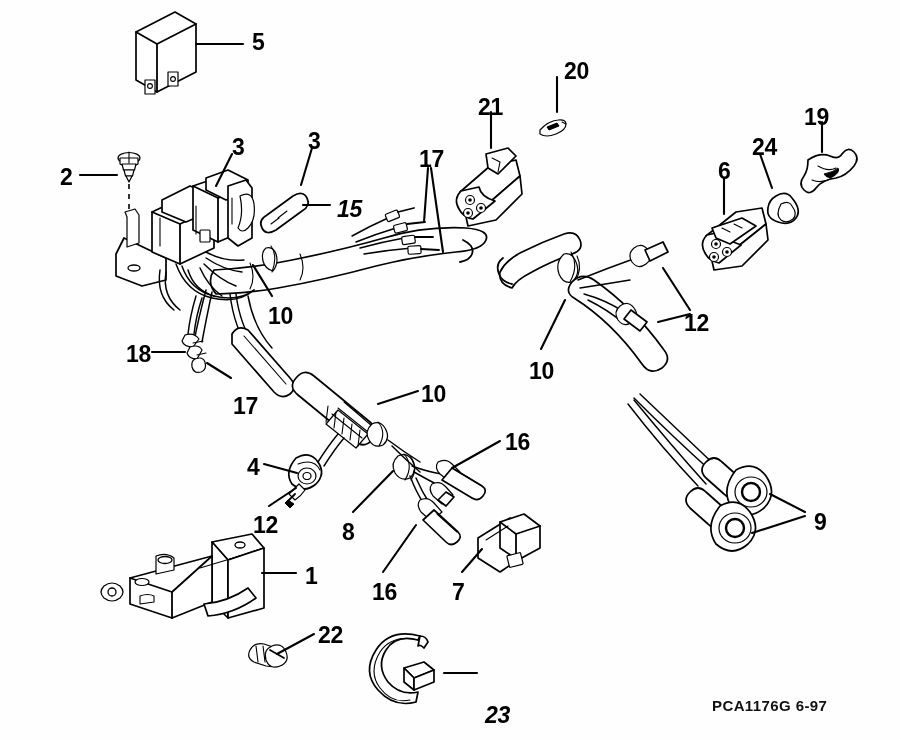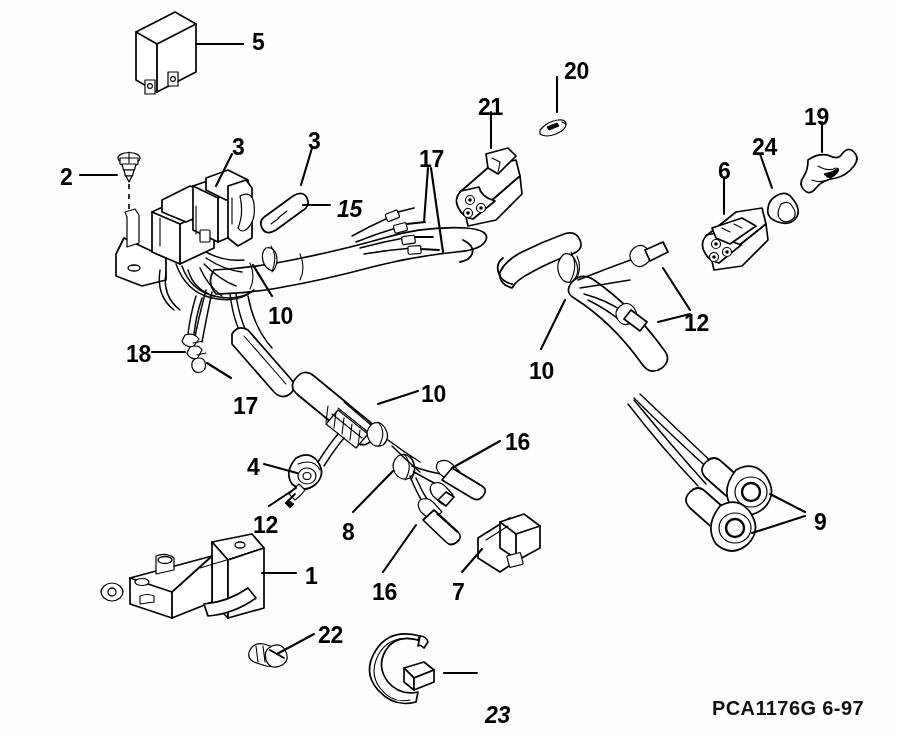--- a/index.html
+++ b/index.html
@@ -31,21 +31,21 @@
     color: #000000;
     line-height: 1;
     white-space: nowrap;
     letter-spacing: -0.3px;
     user-select: none;
   }
   .caption {
     position: absolute;
     font-family: "Liberation Sans", sans-serif;
     font-weight: bold;
-    font-size: 20px;
+    font-size: 15px;
     color: #111111;
     letter-spacing: 0.4px;
     white-space: nowrap;
   }
   svg { display: block; }
   .ln { stroke: #000; stroke-width: 2.1; fill: none; stroke-linecap: round; }
   .ln-thin { stroke: #000; stroke-width: 1.45; fill: none; stroke-linecap: round; stroke-linejoin: round;}
   .ln-med { stroke: #000; stroke-width: 1.8; fill: none; stroke-linecap: round; stroke-linejoin: round;}
   .ln-hair { stroke: #000; stroke-width: 1.1; fill: none; stroke-linecap: round; stroke-linejoin: round;}
   .fillw { fill: #ffffff; stroke: #000; stroke-width: 1.7; stroke-linejoin: round; }

